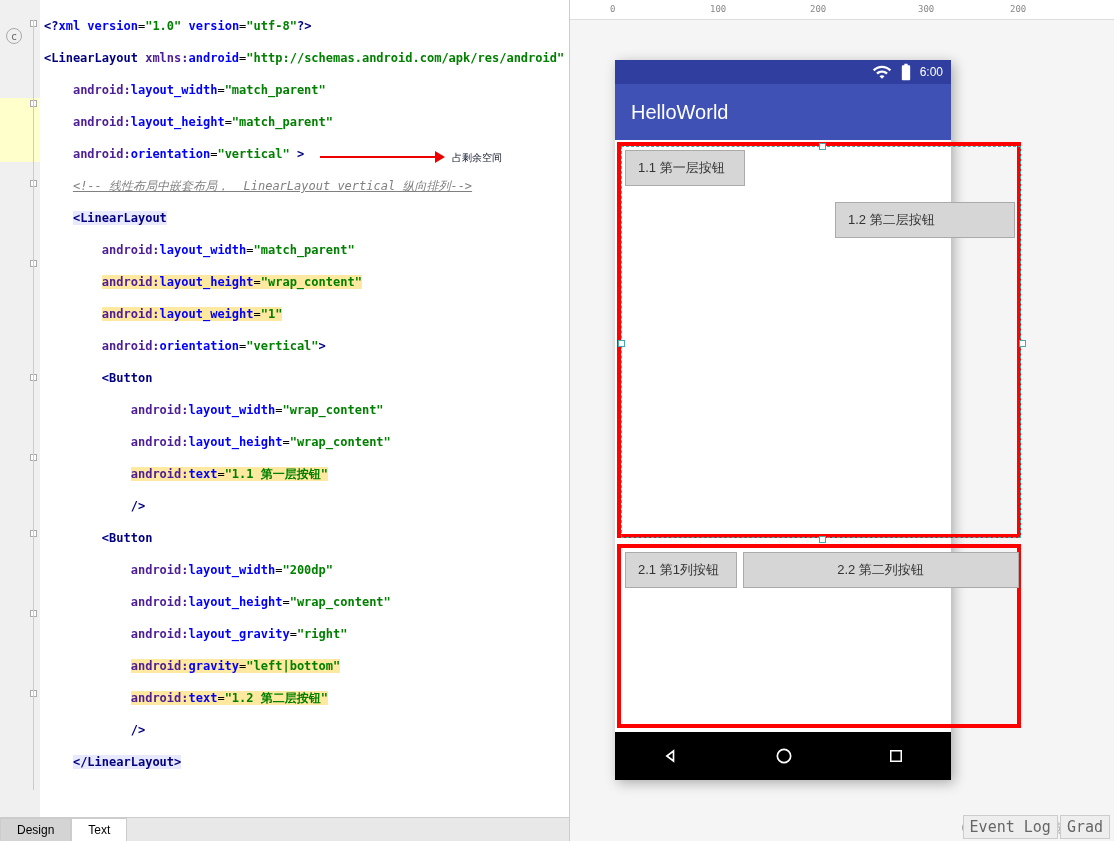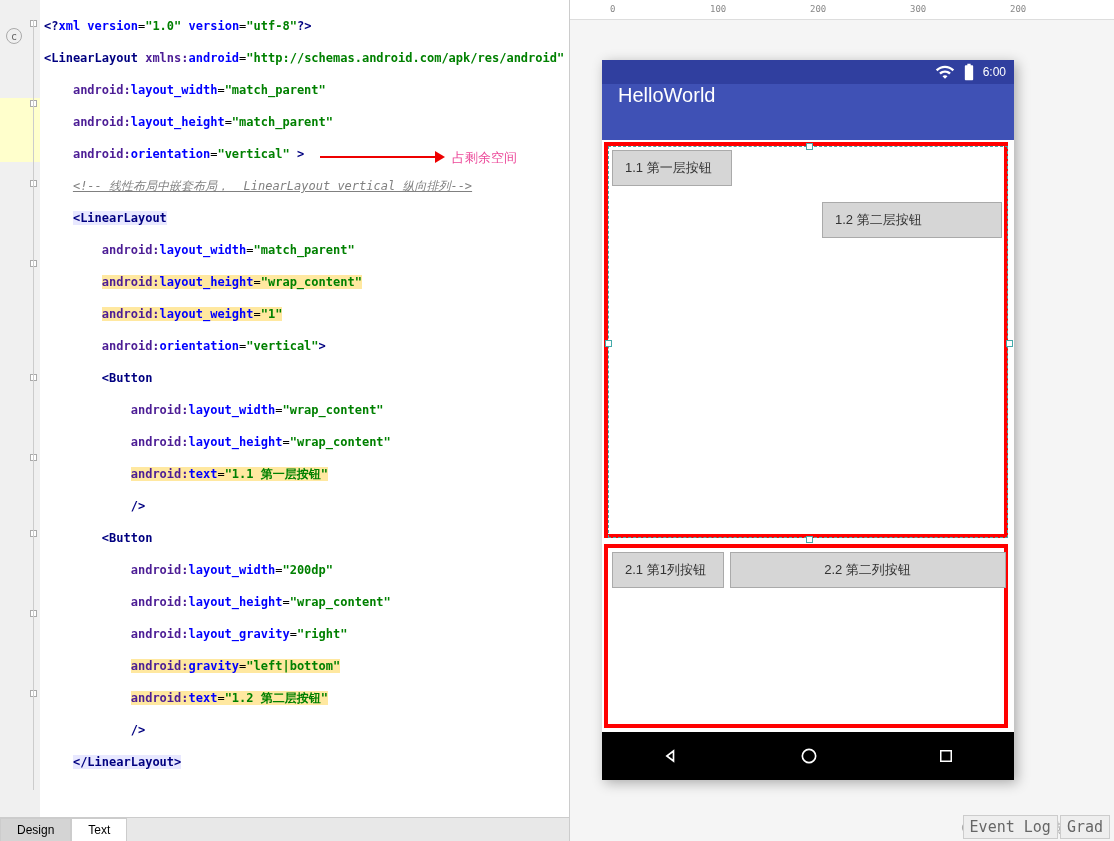--- a/index.html
+++ b/index.html
@@ -97,23 +97,23 @@
   width: 0;
   height: 0;
   border-left: 10px solid #e00;
   border-top: 6px solid transparent;
   border-bottom: 6px solid transparent;
 }
 .red-label {
   position: absolute;
   left: 412px;
   top: 150px;
-  color: #ec4899;
+  color: #0f172a;
   font-family: "Microsoft YaHei", sans-serif;
-  font-size: 13px;
+  font-size: 10px;
 }
 .tabs {
   height: 24px;
   background: #e8e8e8;
   border-top: 1px solid #ccc;
   display: flex;
   align-items: flex-end;
 }
 .tab {
   padding: 4px 16px;
@@ -140,23 +140,23 @@
   right: 0;
   height: 20px;
   background: #fff;
   border-bottom: 1px solid #ddd;
   font-size: 9px;
   color: #888;
 }
 .ruler span { position: absolute; top: 4px; }
 .device {
   position: absolute;
-  left: 32px;
+  left: 45px;
   top: 60px;
-  width: 412px;
+  width: 336px;
   height: 720px;
   background: #fff;
   box-shadow: 3px 3px 12px rgba(0,0,0,0.3);
 }
 .status-bar {
   height: 24px;
   background: #303f9f;
   color: #fff;
   display: flex;
   justify-content: flex-end;
@@ -164,20 +164,21 @@
   padding: 0 8px;
   font-size: 12px;
   font-family: sans-serif;
   gap: 4px;
 }
 .action-bar {
   height: 56px;
   background: #3f51b5;
   color: #fff;
   display: flex;
+  align-items: center;
   padding: 0 16px;
   font-size: 20px;
   font-family: sans-serif;
 }
 .content {
   position: relative;
   height: 592px;
 }
 .red-box {
   position: absolute;
@@ -326,21 +327,21 @@
     <div class="tab">Design</div>
     <div class="tab active">Text</div>
   </div>
 </div>
 
 <div class="right-panel">
   <div class="ruler">
     <span style="left:40px">0</span>
     <span style="left:140px">100</span>
     <span style="left:240px">200</span>
-    <span style="left:340px">300</span>
+    <span style="left:348px">300</span>
     <span style="left:440px">200</span>
   </div>
 
   <div class="device">
     <div class="status-bar">
       <svg class="nav-icon" viewBox="0 0 24 24" fill="#fff" width="14" height="14">
           <path d="M1 9l2 2c4.97-4.97 13.03-4.97 18 0l2-2C16.93 2.93 7.08 2.93 1 9zm8 8l3 3 3-3c-1.65-1.66-4.34-1.66-6 0zm-4-4l2 2c2.76-2.76 7.24-2.76 10 0l2-2C15.14 9.14 8.87 9.14 5 13z"></path>
         </svg>
       <svg class="nav-icon" viewBox="0 0 24 24" fill="#fff" width="10" height="14">
           <path d="M15.67 4H14V2h-4v2H8.33C7.6 4 7 4.6 7 5.33v15.33C7 21.4 7.6 22 8.33 22h7.33c.74 0 1.34-.6 1.34-1.33V5.33C17 4.6 16.4 4 15.67 4z"></path>

